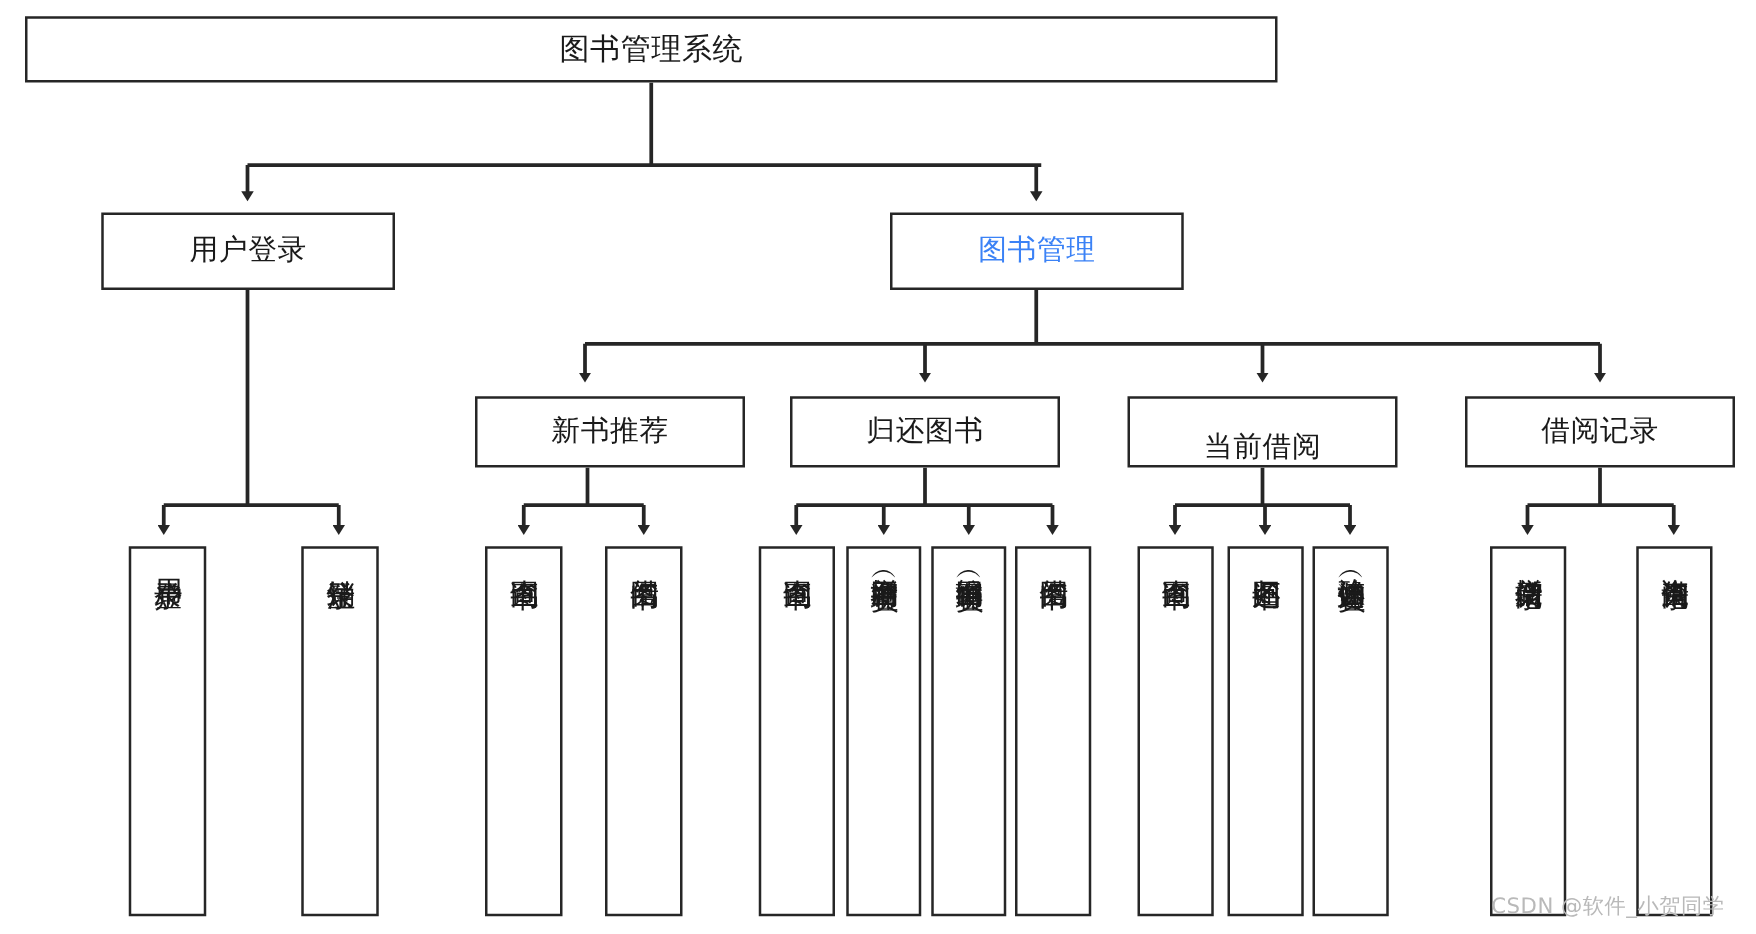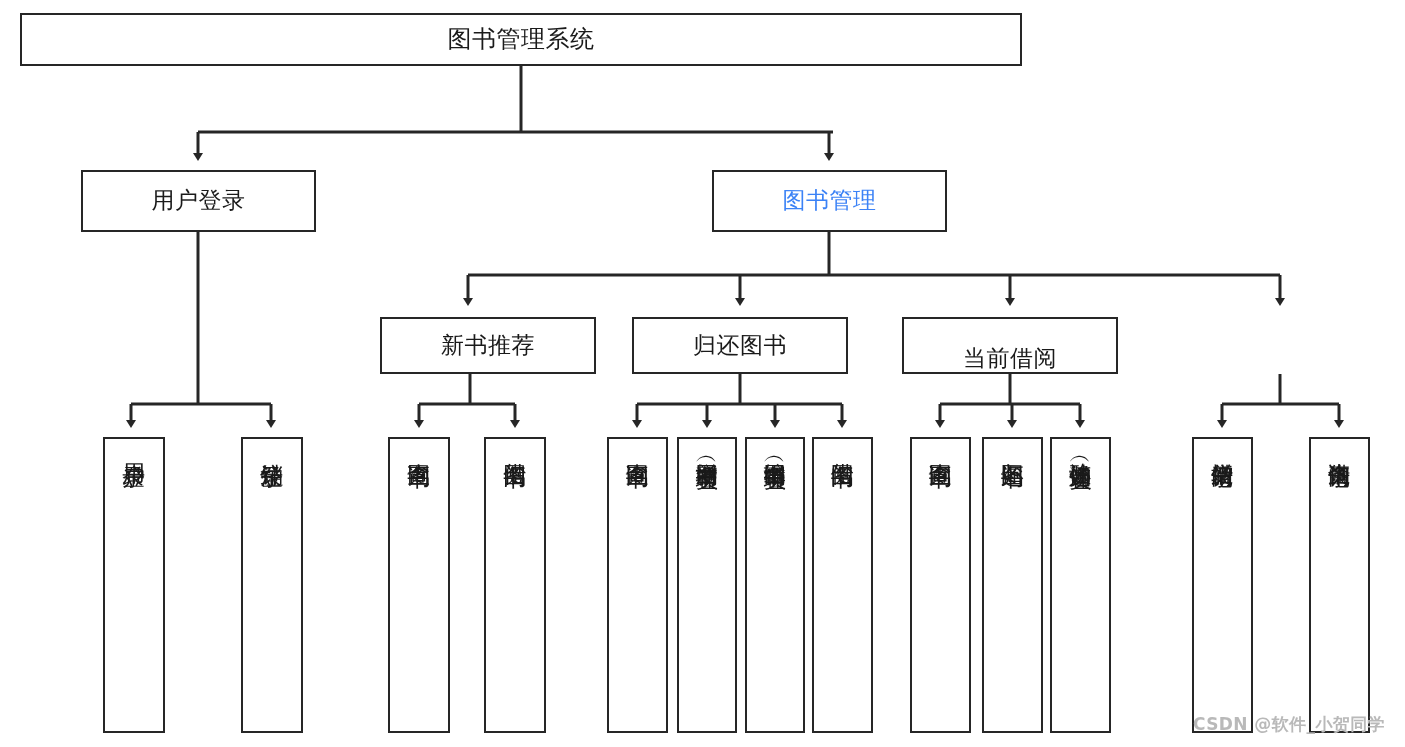--- a/index.html
+++ b/index.html
@@ -65,21 +65,20 @@
   }
   .node.vert.tall-text .node-label {
     font-size: 22px;
   }
   .watermark {
     position: absolute;
     font-size: 17px;
     color: #b9b9b9;
     white-space: nowrap;
     letter-spacing: 0.4px;
-    font-weight: bold;
   }
 </style>
 </head>
 <body>
 
 <div id="canvas" style="background: rgb(255, 255, 255);">
 
   <svg id="wires" viewBox="0 0 1405 747" xmlns="http://www.w3.org/2000/svg">
     <defs>
       <marker id="arrow" markerWidth="10" markerHeight="10" refX="4" refY="5" orient="auto" markerUnits="userSpaceOnUse">
@@ -143,20 +142,23 @@
 
   <div class="node horiz" style="left: 380px; top: 317px; width: 216px; height: 57px; border-color: rgb(38, 38, 38); background: rgb(255, 255, 255); color: rgb(26, 26, 26);">
     <span class="node-label">新书推荐</span>
   </div>
   <div class="node horiz" style="left: 632px; top: 317px; width: 216px; height: 57px; border-color: rgb(38, 38, 38); background: rgb(255, 255, 255); color: rgb(26, 26, 26);">
     <span class="node-label">归还图书</span>
   </div>
   <div class="node horiz" style="left: 902px; top: 317px; width: 216px; height: 57px; border-color: rgb(38, 38, 38); background: rgb(255, 255, 255); color: rgb(26, 26, 26); align-items: flex-end;">
     <span class="node-label">当前借阅</span>
   </div>
+  <div class="node horiz" style="left: 1172px; top: 317px; width: 216px; height: 57px; border-color: rgb(38, 38, 38); background: rgb(255, 255, 255); color: rgb(26, 26, 26);">
+    <span class="node-label">借阅记录</span>
+  </div>
 
   <div class="node vert" style="left: 103px; top: 437px; width: 62px; height: 296px; border-color: rgb(38, 38, 38); background: rgb(255, 255, 255); color: rgb(26, 26, 26);">
     <span class="node-label">用户登录</span>
   </div>
   <div class="node vert" style="left: 241px; top: 437px; width: 62px; height: 296px; border-color: rgb(38, 38, 38); background: rgb(255, 255, 255); color: rgb(26, 26, 26);">
     <span class="node-label">注销登录</span>
   </div>
   <div class="node vert" style="left: 388px; top: 437px; width: 62px; height: 296px; border-color: rgb(38, 38, 38); background: rgb(255, 255, 255); color: rgb(26, 26, 26);">
     <span class="node-label">查询图书</span>
   </div>

